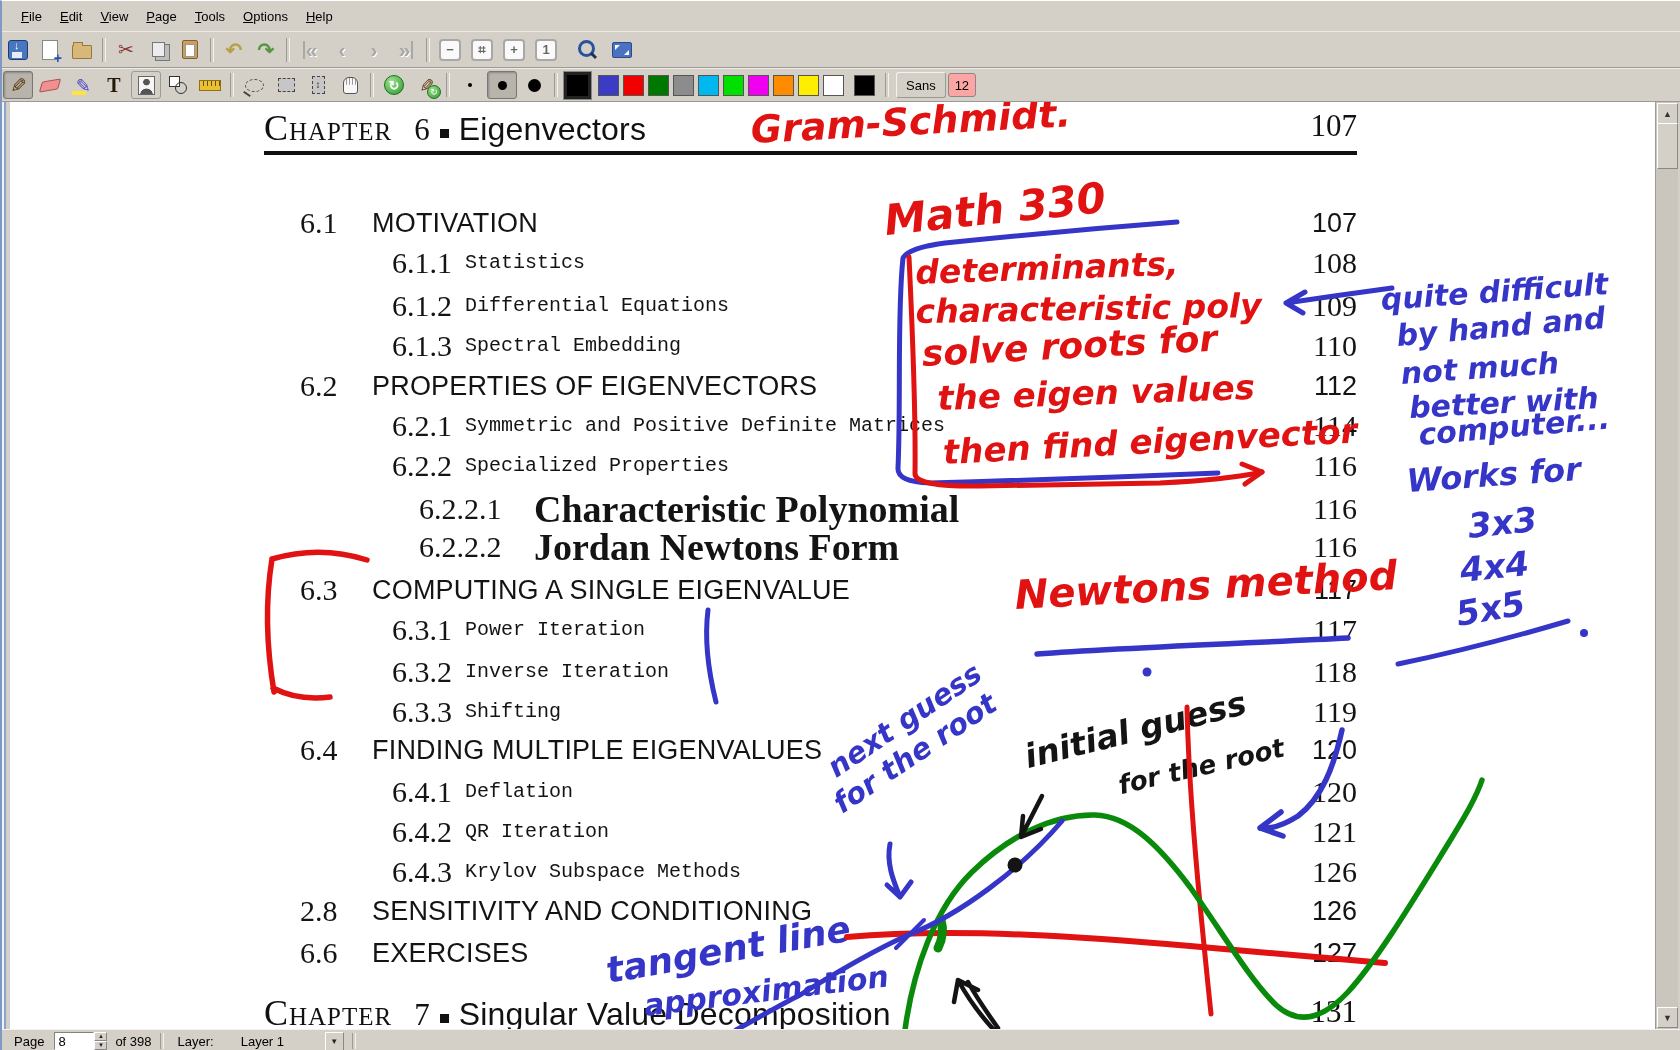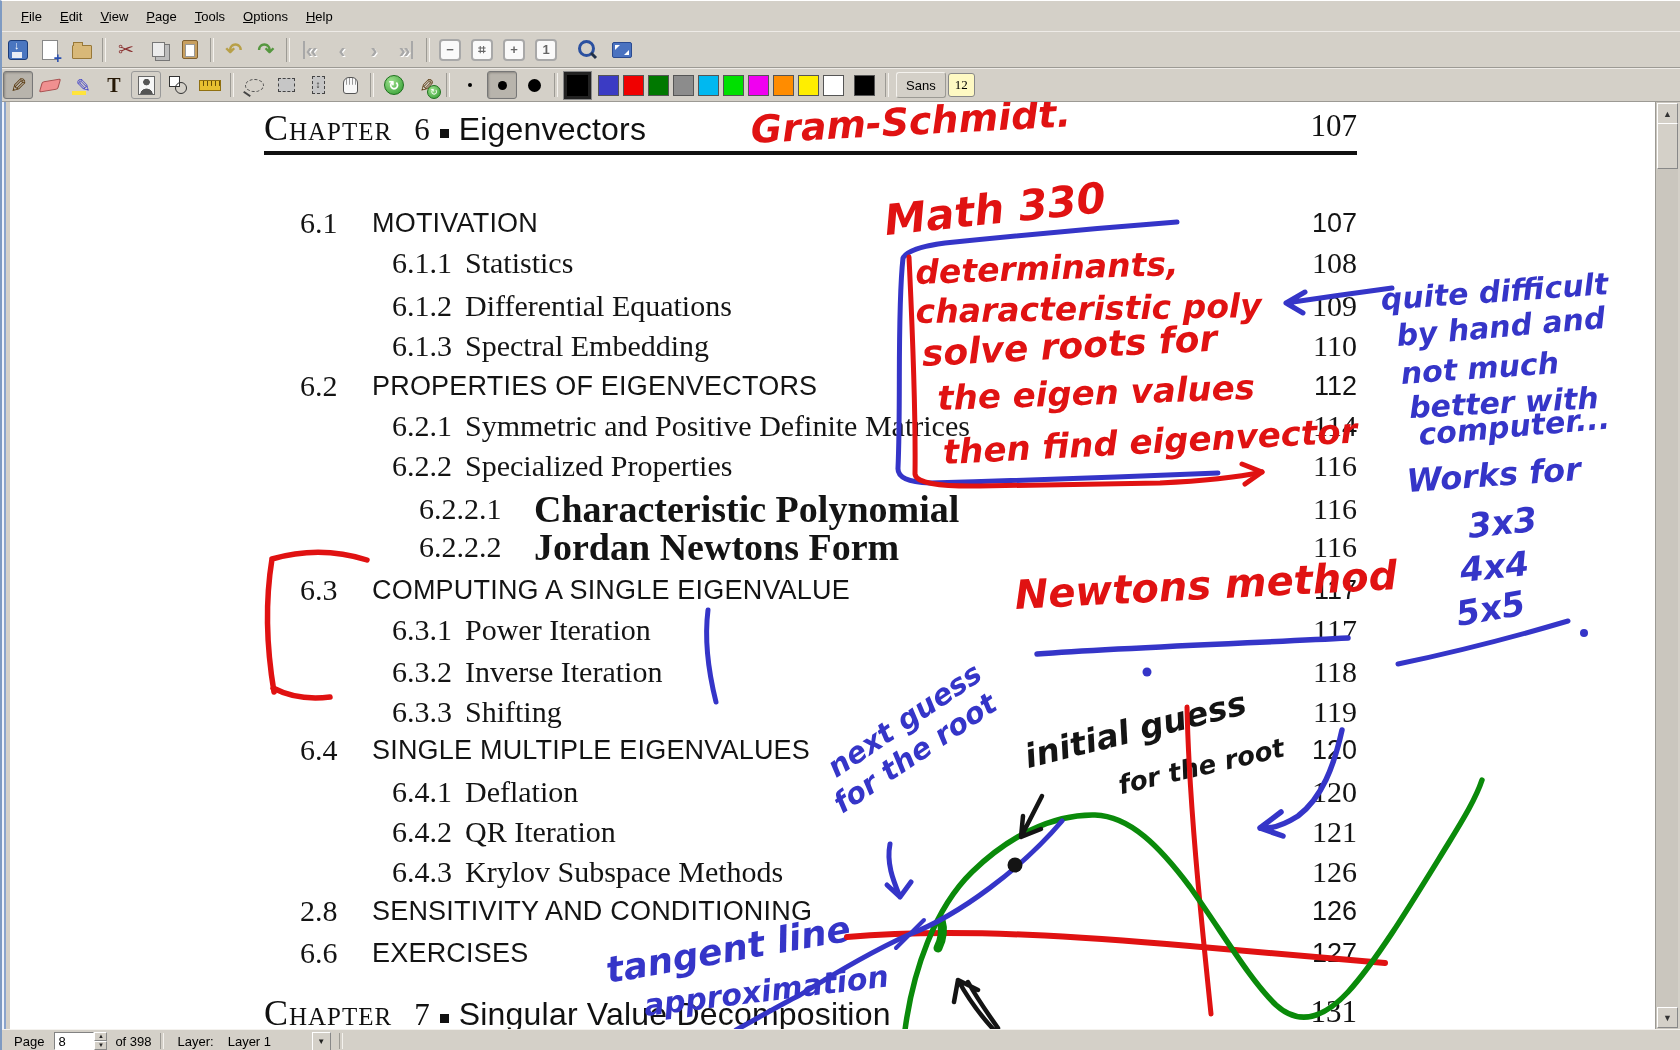--- a/index.html
+++ b/index.html
@@ -67,21 +67,21 @@
              color:#fff;font-size:13px;font-weight:bold;display:flex;align-items:center;justify-content:center;border:1px solid #1c701c;}
   .t-penr{font-size:18px;color:#5a3a10;transform:rotate(90deg);position:relative;}
   .t-penr-wrap:after{content:"↻";position:absolute;right:-1px;bottom:-1px;width:12px;height:12px;border-radius:50%;
              background:radial-gradient(circle at 35% 30%,#9fe08f,#2c9a2c);color:#fff;font-size:9px;line-height:12px;text-align:center;border:1px solid #1c701c;}
   .dot{border-radius:50%;background:#000;display:inline-block;}
   .dot-s{width:4px;height:4px;} .dot-m{width:9px;height:9px;} .dot-l{width:13px;height:13px;}
   .swatch{width:21px;height:21px;border:1px solid #555;margin:0 2px;box-sizing:border-box;}
   .swatch.current{width:27px;height:27px;border:3px solid #222;outline:1px solid #888;margin-right:5px;}
   .fontbtn{height:24px;border:1px solid #9c9a94;border-top-color:#f4f2ee;border-left-color:#f4f2ee;
            background:#d4d0c8;display:flex;align-items:center;padding:0 9px;font-size:13px;margin-left:3px;border-radius:3px;}
-  .sizebox{height:22px;border:1px solid #888;background:#fef9c3;display:flex;align-items:center;padding:0 6px;font-size:13px;margin-left:2px;border-radius:3px;font-family:Liberation Serif, serif;}
+  .sizebox{height:22px;border:1px solid #888;background:#fca5a5;display:flex;align-items:center;padding:0 6px;font-size:13px;margin-left:2px;border-radius:3px;}
   
   .workarea{position:absolute;left:0;top:101px;width:1680px;height:927px;background:#c0bcb4;}
   .leftframe{position:absolute;left:0;top:0;width:8px;height:100%;background:linear-gradient(90deg,#eef2fa 0 2px,#8aa4cc 2px 4px,#d4d0c8 4px);}
   .page{position:absolute;left:8px;top:0;width:1646px;height:1041px;background:#fff;overflow:hidden;}
   .scrollbar{position:absolute;right:4px;top:0;width:22px;height:100%;background:#cac6be;border-left:1px solid #9c9a94;}
   .sb-btn{position:absolute;left:1px;width:19px;height:19px;background:#d4d0c8;border:1px solid #888;border-top-color:#fff;border-left-color:#fff;
           font-size:9px;color:#333;display:flex;align-items:center;justify-content:center;}
   .sb-up{top:1px;} .sb-down{bottom:1px;}
   .sb-thumb{position:absolute;left:1px;top:21px;width:19px;height:44px;background:#d4d0c8;border:1px solid #888;border-top-color:#fff;border-left-color:#fff;}
   .rightedge{position:absolute;right:0;top:0;width:4px;height:100%;background:#d4d0c8;}
@@ -93,21 +93,21 @@
   .ch-title{font-size:32px;letter-spacing:.2px;}
   .hdr-page{position:absolute;right:299px;top:6px;width:120px;text-align:right;font-family:"Liberation Serif",serif;font-size:31px;color:#111;}
   .rule{position:absolute;left:254px;top:49px;width:1093px;height:4px;background:#111;}
   .toc-row{position:absolute;left:0;width:1646px;height:38px;line-height:38px;color:#141414;}
   .toc-row .num,.toc-row .ttl{position:absolute;white-space:nowrap;}
   .toc-row .pg{position:absolute;right:299px;width:130px;text-align:right;}
   .lvl1 .num{left:290px;font-family:"Liberation Serif",serif;font-size:30px;}
   .lvl1 .ttl{left:362px;font-size:27px;letter-spacing:.2px;}
   .lvl1 .pg{font-size:27px;}
   .lvl2 .num{left:382px;font-family:"Liberation Serif",serif;font-size:30px;}
-  .lvl2 .ttl{left:455px;font-family:Liberation Serif, serif;font-size:30px;}
+  .lvl2 .ttl{left:455px;font-family:Liberation Mono, monospace;font-size:20px;}
   .lvl2 .pg{font-family:"Liberation Serif",serif;font-size:30px;}
   .lvl3 .num{left:409px;font-family:"Liberation Serif",serif;font-size:30px;}
   .lvl3 .ttl{left:524px;font-family:"Liberation Serif",serif;font-size:38px;font-weight:bold;}
   .lvl3 .pg{font-family:"Liberation Serif",serif;font-size:30px;}
   .doc-footer{position:absolute;left:254px;top:890px;height:42px;line-height:42px;white-space:nowrap;color:#111;}
   .ftr-page{position:absolute;right:299px;top:892px;width:120px;text-align:right;font-family:"Liberation Serif",serif;font-size:31px;color:#111;}
   
   .ink{position:absolute;left:0;top:0;pointer-events:none;}
   .hw{position:absolute;font-family:"DejaVu Sans",sans-serif;font-style:italic;font-weight:bold;white-space:nowrap;transform-origin:left bottom;}
   .hw-red{color:#e01212;}
@@ -116,21 +116,21 @@
   
   .statusbar{position:absolute;left:0;top:1028px;width:1680px;height:22px;background:#d4d0c8;border-top:1px solid #f4f2ee;
              display:flex;align-items:center;font-size:13px;color:#000;}
   .sb-sep{width:2px;height:16px;margin:0 8px;border-left:1px solid #9c9a94;border-right:1px solid #f4f2ee;}
   .spin{display:flex;align-items:stretch;height:18px;margin-left:10px;}
   .spin input{width:32px;border:1px solid #828282;border-bottom-color:#fff;border-right-color:#fff;background:#fff;
               font-size:13px;padding:0 3px;font-family:"Liberation Sans",sans-serif;}
   .spin-arrows{display:flex;flex-direction:column;width:13px;}
   .spin-arrows div{flex:1;background:#d4d0c8;border:1px solid #888;border-top-color:#fff;border-left-color:#fff;
                    font-size:6px;line-height:7px;text-align:center;color:#222;}
-  .combo{display:flex;align-items:center;margin-left:8px;}
+  .combo{display:flex;align-items:center;margin-left:21px;}
   .combo-val{min-width:78px;padding:1px 6px;}
   .combo-btn{width:17px;height:17px;background:#d4d0c8;border:1px solid #888;border-top-color:#fff;border-left-color:#fff;
              font-size:8px;display:flex;align-items:center;justify-content:center;color:#222;}
 </style>
 </head>
 <body>
 
 <div id="app">
 
   <div class="menubar">
@@ -345,21 +345,21 @@
           <span class="ttl">Inverse Iteration</span>
           <span class="pg">118</span>
         </div>
       <div class="toc-row lvl2" style="top:591px">
           <span class="num">6.3.3</span>
           <span class="ttl">Shifting</span>
           <span class="pg">119</span>
         </div>
       <div class="toc-row lvl1" style="top:629px">
           <span class="num">6.4</span>
-          <span class="ttl">SINGLE MULTIPLE EIGENVALUES</span>
+          <span class="ttl">FINDING MULTIPLE EIGENVALUES</span>
           <span class="pg">120</span>
         </div>
       <div class="toc-row lvl2" style="top:671px">
           <span class="num">6.4.1</span>
           <span class="ttl">Deflation</span>
           <span class="pg">120</span>
         </div>
       <div class="toc-row lvl2" style="top:711px">
           <span class="num">6.4.2</span>
           <span class="ttl">QR Iteration</span>

